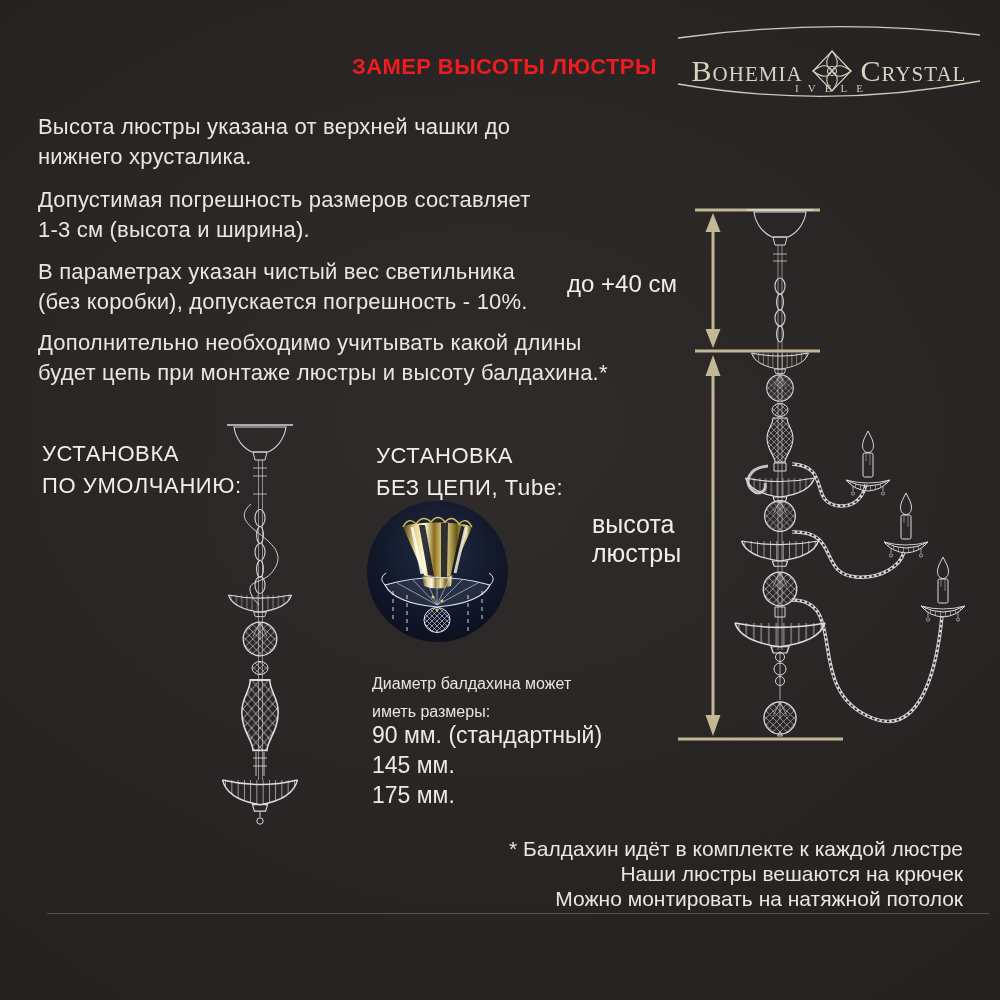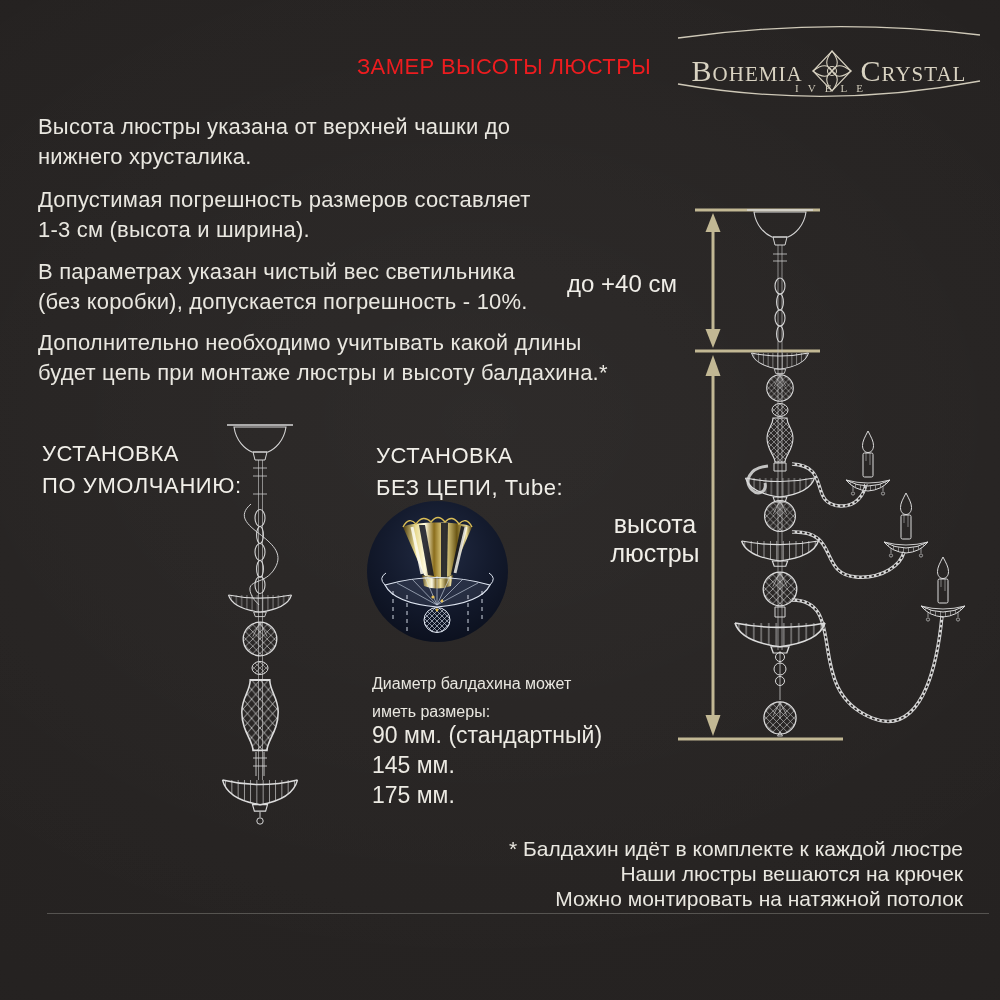--- a/index.html
+++ b/index.html
@@ -8,40 +8,40 @@
     font-family:"Liberation Sans",sans-serif;color:#eae8e1;
     background:
       radial-gradient(ellipse 130% 95% at 48% 42%, rgba(255,255,255,0.03), rgba(0,0,0,0) 60%),
       radial-gradient(ellipse 140% 120% at 50% 50%, #282524 0%, #242120 70%, #1e1c1b 100%);
   }
   .abs{position:absolute;}
   .pre{white-space:pre-line;}
 
   .page-title{
     left:352px;top:54px;width:304px;text-align:center;
-    color:#ee1c1f;font-size:22px;font-weight:400;letter-spacing:.4px;white-space:nowrap;
+    color:#ee1c1f;font-size:22px;font-weight:700;letter-spacing:.4px;white-space:nowrap;
   }
 
   
   .logo{left:660px;top:24px;width:338px;height:90px;color:#d8d2c1;}
   .logo svg.arcs{position:absolute;left:0;top:0;}
   .logo-row{
     position:absolute;left:0;top:24px;width:338px;display:flex;align-items:center;justify-content:center;gap:6px;
     font-family:"Liberation Serif",serif;font-variant-caps:small-caps;font-size:30px;letter-spacing:1px;line-height:30px;
   }
   .logo-sub{
     position:absolute;left:0;top:58px;width:338px;text-align:center;
     font-family:"Liberation Serif",serif;font-size:11px;letter-spacing:9px;text-indent:9px;color:#cfc9b8;
   }
 
   .note{left:38px;width:600px;font-size:22px;line-height:29.5px;letter-spacing:.2px;color:#e9e7e0;}
   .n1{top:112px}.n2{top:185px}.n3{top:257px}.n4{top:328px}
 
   .chain-label{left:548px;top:270px;width:148px;text-align:center;font-size:24px;color:#f0eee8;}
-  .height-label{left:592px;top:510px;width:126px;text-align:center;font-size:25px;line-height:29px;color:#f0eee8;}
+  .height-label{left:592px;top:510px;width:126px;text-align:left;font-size:25px;line-height:29px;color:#f0eee8;}
 
   .sec-head{font-size:22px;line-height:32px;letter-spacing:.6px;color:#f1efe9;white-space:pre-line;}
   .sec-default{left:42px;top:438px;}
   .sec-tube{left:376px;top:440px;}
 
   .canopy-photo{
     left:367px;top:501px;width:141px;height:141px;border-radius:50%;overflow:hidden;
     background:radial-gradient(circle at 50% 35%, #222b43 0%, #141b2e 45%, #070b16 100%);
   }
   .canopy-intro{left:372px;top:670px;font-size:16px;line-height:28px;color:#e9e7e0;}

